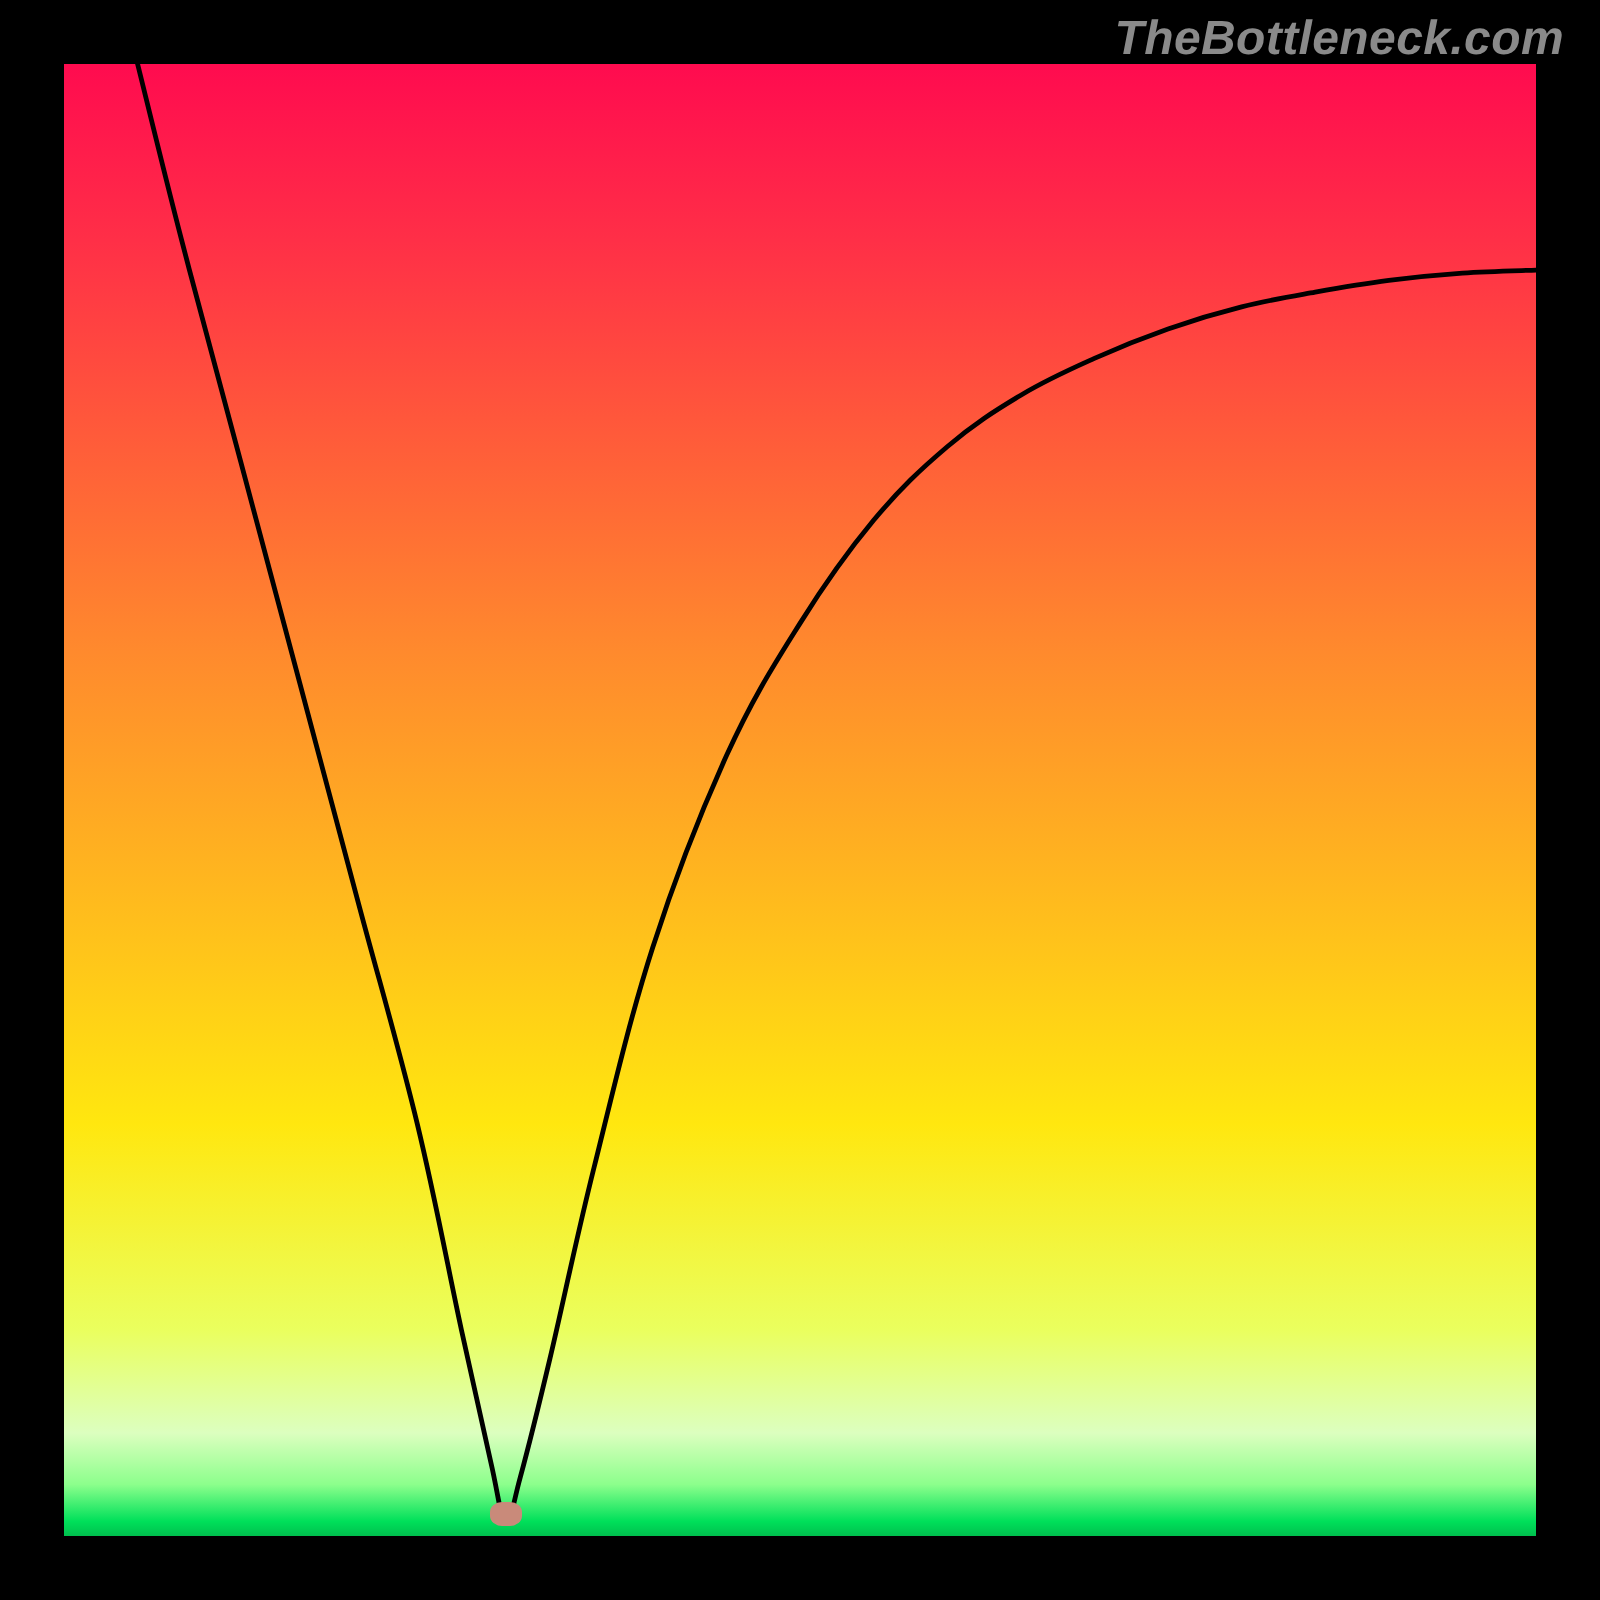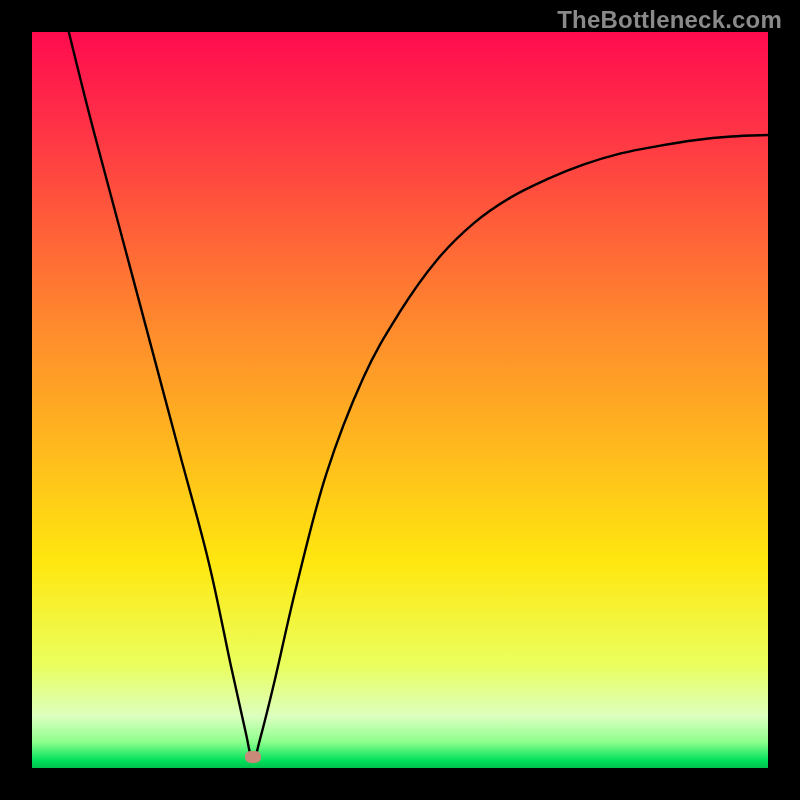--- a/index.html
+++ b/index.html
@@ -10,20 +10,21 @@
     background: #000;
     overflow: hidden;
   }
   .frame {
     position: absolute;
     top: 0;
     left: 0;
     width: 800px;
     height: 602px;
     background: #000;
+    font-style: italic;
   }
   .plot-area {
     position: absolute;
     top: 32px;
     left: 32px;
     width: 736px;
     height: 736px;
     background: linear-gradient(to bottom,
       #ff0b4f 0%,
       #ff2f47 12%,

